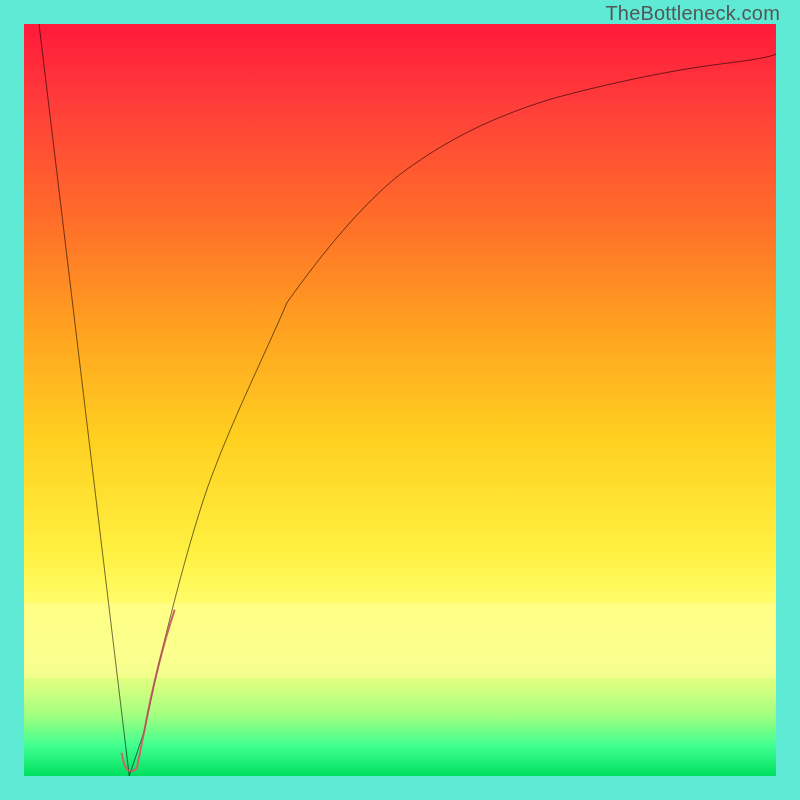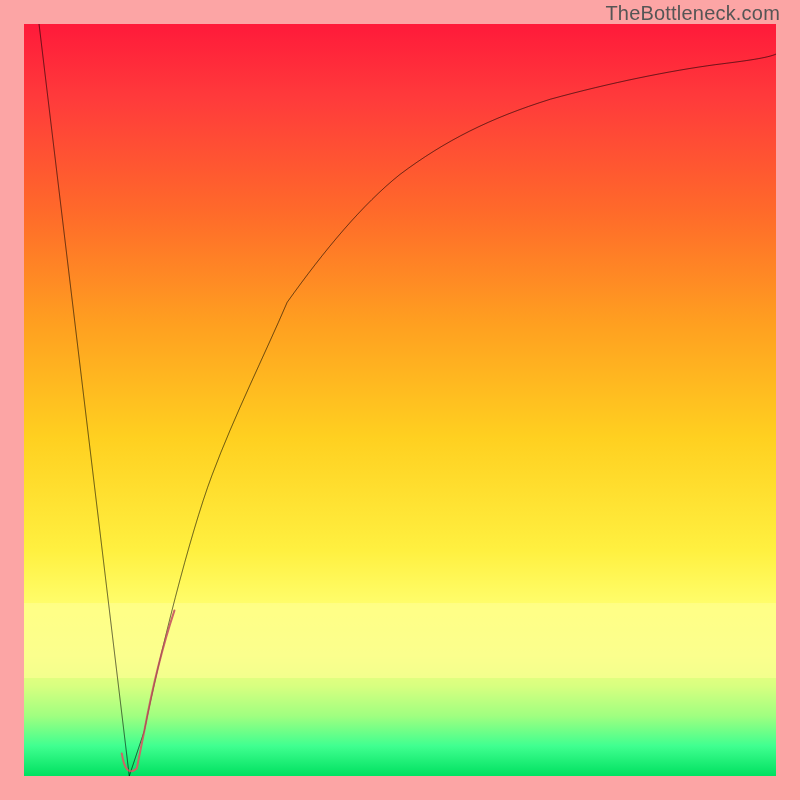--- a/index.html
+++ b/index.html
@@ -8,21 +8,21 @@
     width: 800px;
     height: 800px;
     background: #000;
     overflow: hidden;
     font-family: Arial, Helvetica, sans-serif;
   }
   .frame {
     position: relative;
     width: 800px;
     height: 800px;
-    background: #fca5a5;
+    background: #5eead4;
   }
   .plot-area {
     position: absolute;
     left: 24px;
     top: 24px;
     width: 752px;
     height: 752px;
     background: linear-gradient(
       to bottom,
       #ff1a3a 0%,

